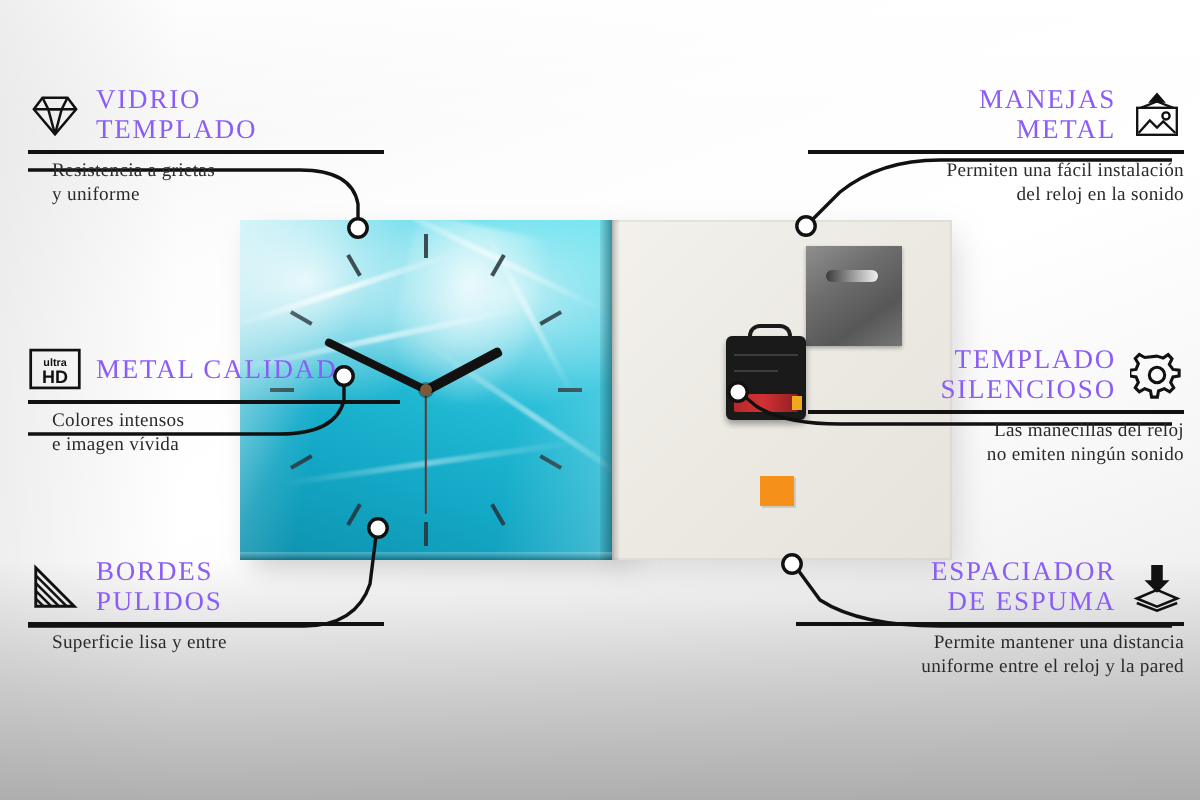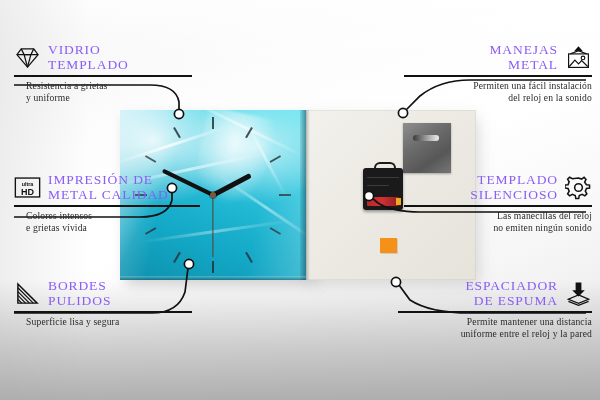--- a/index.html
+++ b/index.html
@@ -251,28 +251,27 @@
   <div class="callout co-left" id="c-impresion">
     <div class="co-head">
       <span class="ico">
         <svg viewBox="0 0 30 26">
           <rect x="1.5" y="2.5" width="27" height="21" fill="none" stroke="#111" stroke-width="1.5"></rect>
           <text x="15" y="11.6" font-family="Liberation Sans, sans-serif" font-size="6" font-weight="bold" text-anchor="middle" fill="#111">ultra</text>
           <text x="15" y="21" font-family="Liberation Sans, sans-serif" font-size="10" font-weight="bold" text-anchor="middle" fill="#111">HD</text>
         </svg>
       </span>
       <span class="co-title">
-        <span class="ln">IMPRESIÓN DE</span>
         <span class="ln">METAL CALIDAD</span>
       </span>
     </div>
     <div class="rule"></div>
     <div class="co-desc">
       <span class="ln">Colores intensos</span>
-      <span class="ln">e grietas vívida</span>
+      <span class="ln">e imagen vívida</span>
     </div>
   </div>
 
   <div class="callout co-left" id="c-bordes">
     <div class="co-head">
       <span class="ico">
         <svg viewBox="0 0 28 26">
             <g stroke="#111" stroke-width="1.3" fill="none">
           <path d="M4 3 L4 23 L24 23 Z" stroke-width="1.5"></path>
           <path d="M4 7 L20 23"></path>
@@ -282,21 +281,21 @@
           </g>
           </svg>
       </span>
       <span class="co-title">
         <span class="ln">BORDES</span>
         <span class="ln">PULIDOS</span>
       </span>
     </div>
     <div class="rule"></div>
     <div class="co-desc">
-      <span class="ln">Superficie lisa y segura</span>
+      <span class="ln">Superficie lisa y entre</span>
     </div>
   </div>
 
   <div class="callout co-right" id="c-manejas">
     <div class="co-head">
       <span class="co-title">
         <span class="ln">MANEJAS</span>
         <span class="ln">METAL</span>
       </span>
       <span class="ico">

